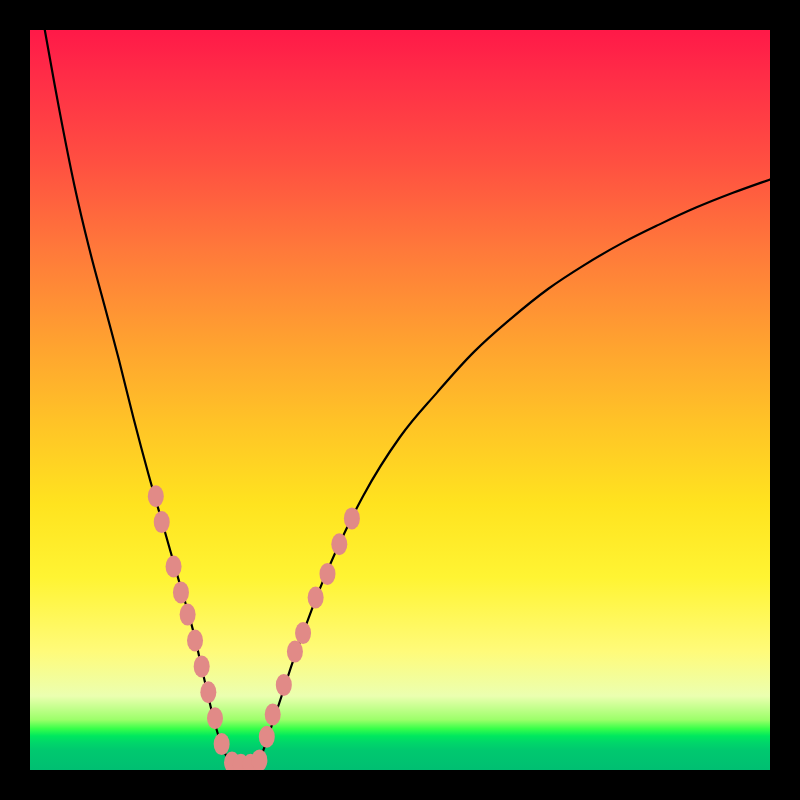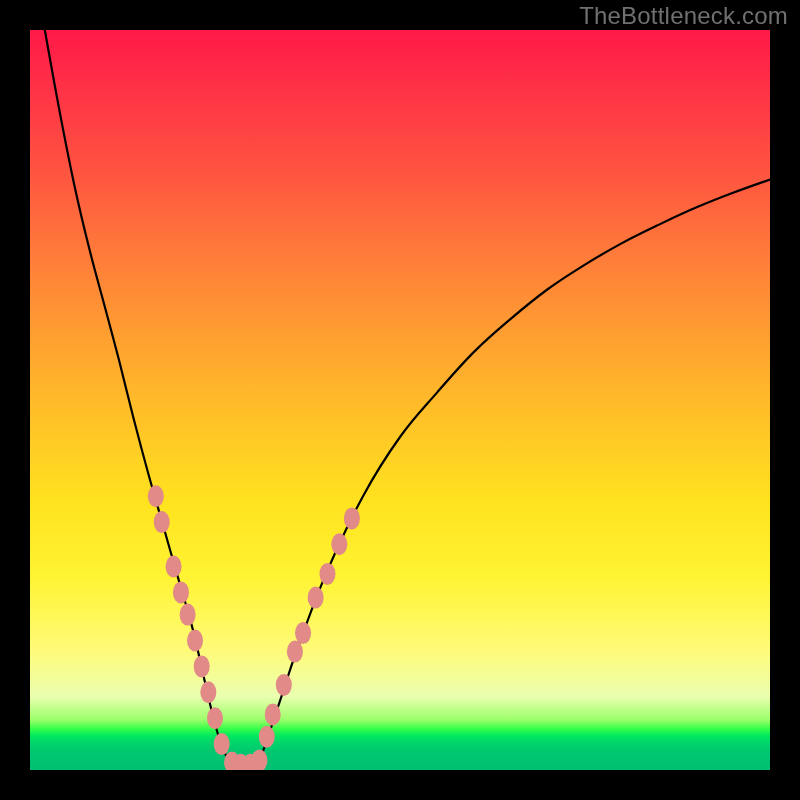--- a/index.html
+++ b/index.html
@@ -63,21 +63,20 @@
     position: absolute;
     inset: 0;
     width: 100%;
     height: 100%;
   }
 </style>
 </head>
 <body>
 
 <div class="frame">
-  <div class="watermark">TheBottleneck.com</div>
 
   <div class="plot-area">
     <div class="gradient"></div>
     <svg class="curve" viewBox="0 0 740 740" preserveAspectRatio="none">
       <path id="curve-path" fill="none" stroke="#000" stroke-width="2.2" stroke-linecap="round" stroke-linejoin="round" d="M 14.80 0.00 C 17.51 14.92 24.17 52.91 29.60 81.40 C 35.03 109.89 38.97 130.30 44.40 155.40 C 49.83 180.50 53.77 196.59 59.20 218.30 C 64.63 240.01 68.57 253.45 74.00 273.80 C 79.43 294.15 83.37 308.27 88.80 329.30 C 94.23 350.33 98.17 367.47 103.60 388.50 C 109.03 409.53 112.97 424.33 118.40 444.00 C 123.83 463.67 127.77 476.81 133.20 495.80 C 138.63 514.79 142.57 528.61 148.00 547.60 C 153.43 566.59 158.05 581.09 162.80 599.40 C 167.55 617.71 170.10 631.22 173.90 647.50 C 177.70 663.78 180.13 675.31 183.52 688.20 C 186.91 701.09 189.42 709.93 192.40 717.80 C 195.38 725.67 198.44 728.68 199.80 731.12 C 201.16 733.56 198.44 730.58 199.80 731.12 C 201.16 731.66 204.49 733.40 207.20 734.08 C 209.91 734.76 211.89 734.82 214.60 734.82 C 217.31 734.82 219.29 734.76 222.00 734.08 C 224.71 733.40 228.04 731.66 229.40 731.12 C 230.76 730.58 228.04 734.92 229.40 731.12 C 230.76 727.32 232.73 722.34 236.80 710.40 C 240.87 698.46 246.17 682.28 251.60 666.00 C 257.03 649.72 258.26 643.99 266.40 621.60 C 274.54 599.22 283.79 572.39 296.00 543.90 C 308.21 515.41 319.43 491.30 333.00 466.20 C 346.57 441.10 356.43 425.99 370.00 407.00 C 383.57 388.01 393.43 378.20 407.00 362.60 C 420.57 347.00 430.43 335.47 444.00 321.90 C 457.57 308.33 467.43 300.13 481.00 288.60 C 494.57 277.07 504.43 268.90 518.00 259.00 C 531.57 249.10 541.43 242.99 555.00 234.58 C 568.57 226.17 578.43 220.45 592.00 213.12 C 605.57 205.79 615.43 201.13 629.00 194.62 C 642.57 188.11 652.43 183.43 666.00 177.60 C 679.57 171.77 689.43 167.96 703.00 162.80 C 716.57 157.64 733.22 151.92 740.00 149.48"></path>
       <g id="marker-group">
           <ellipse cx="125.80" cy="466.20" rx="8" ry="11" fill="#e18a87"></ellipse>
           <ellipse cx="131.72" cy="492.10" rx="8" ry="11" fill="#e18a87"></ellipse>
           <ellipse cx="143.56" cy="536.50" rx="8" ry="11" fill="#e18a87"></ellipse>
           <ellipse cx="150.96" cy="562.40" rx="8" ry="11" fill="#e18a87"></ellipse>

